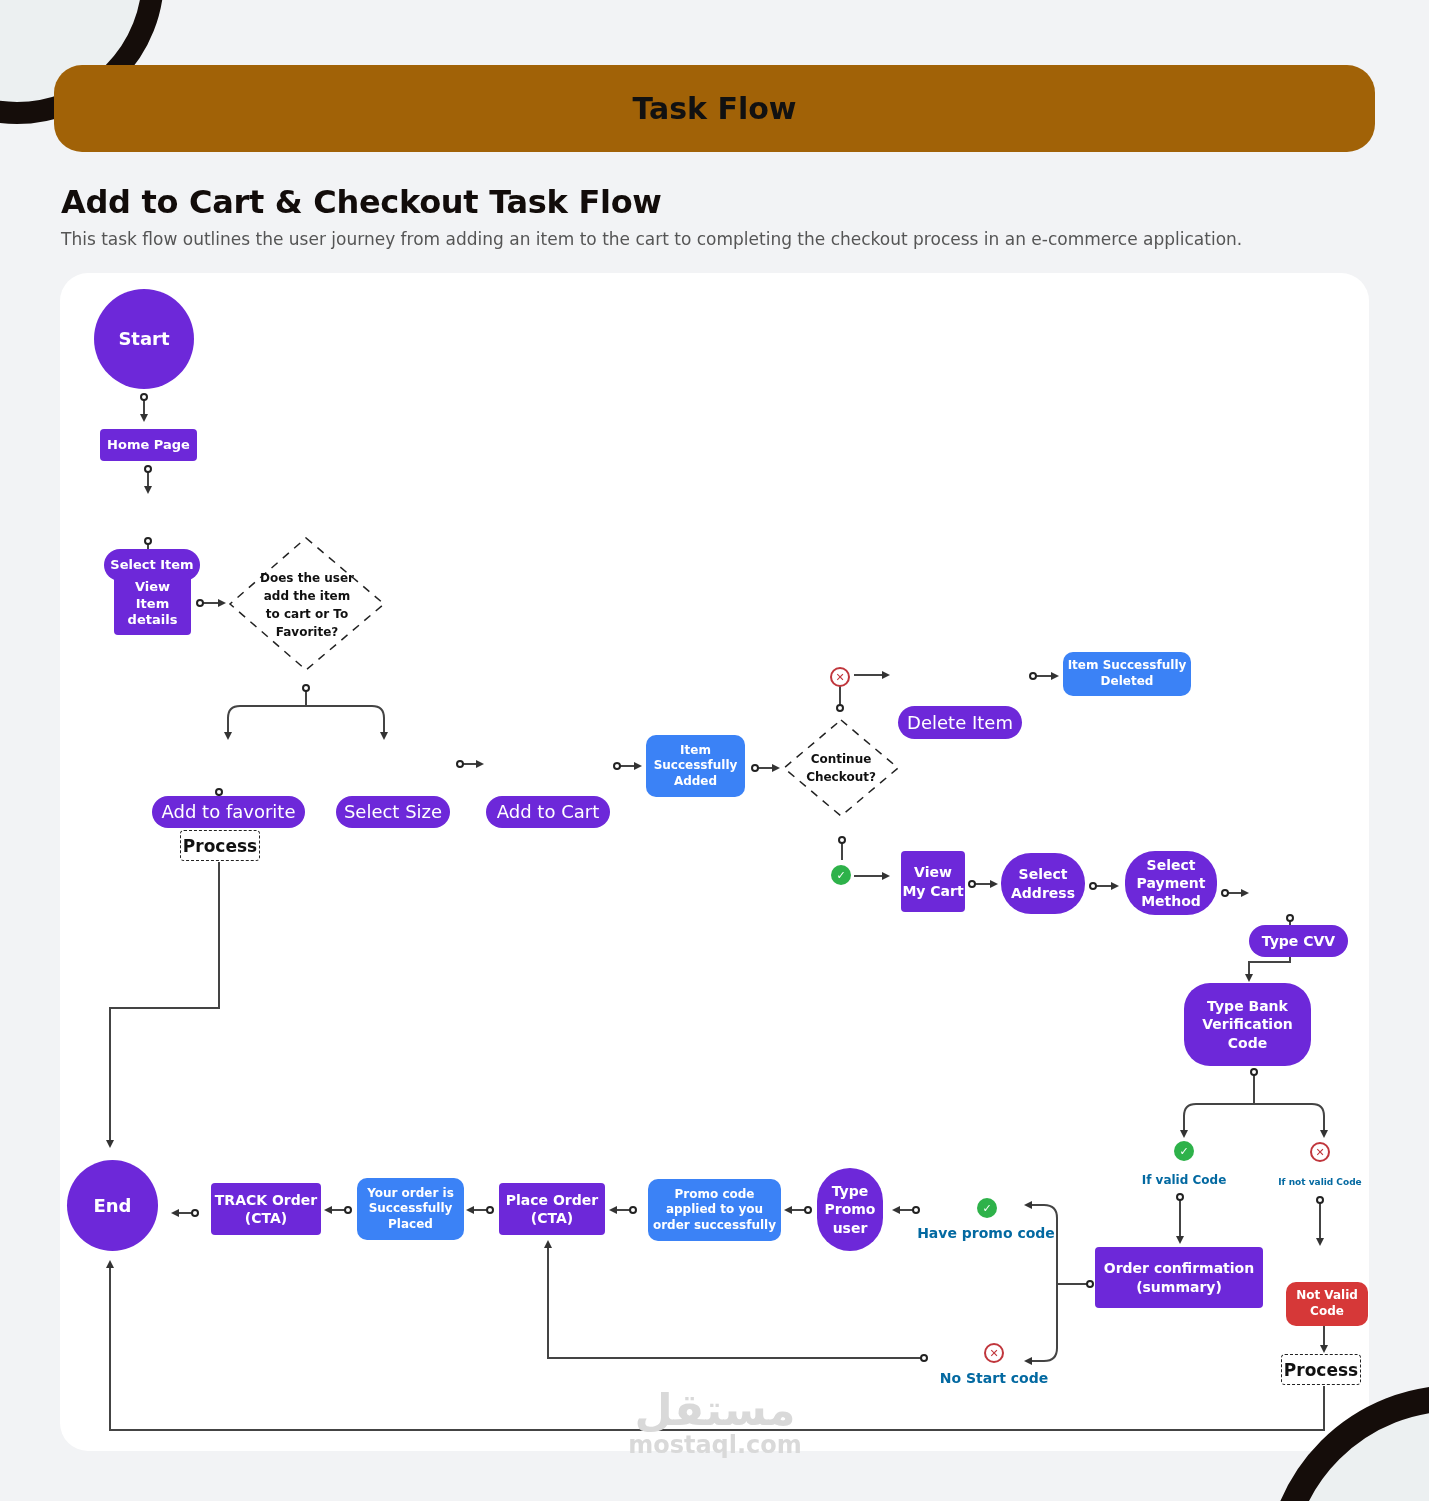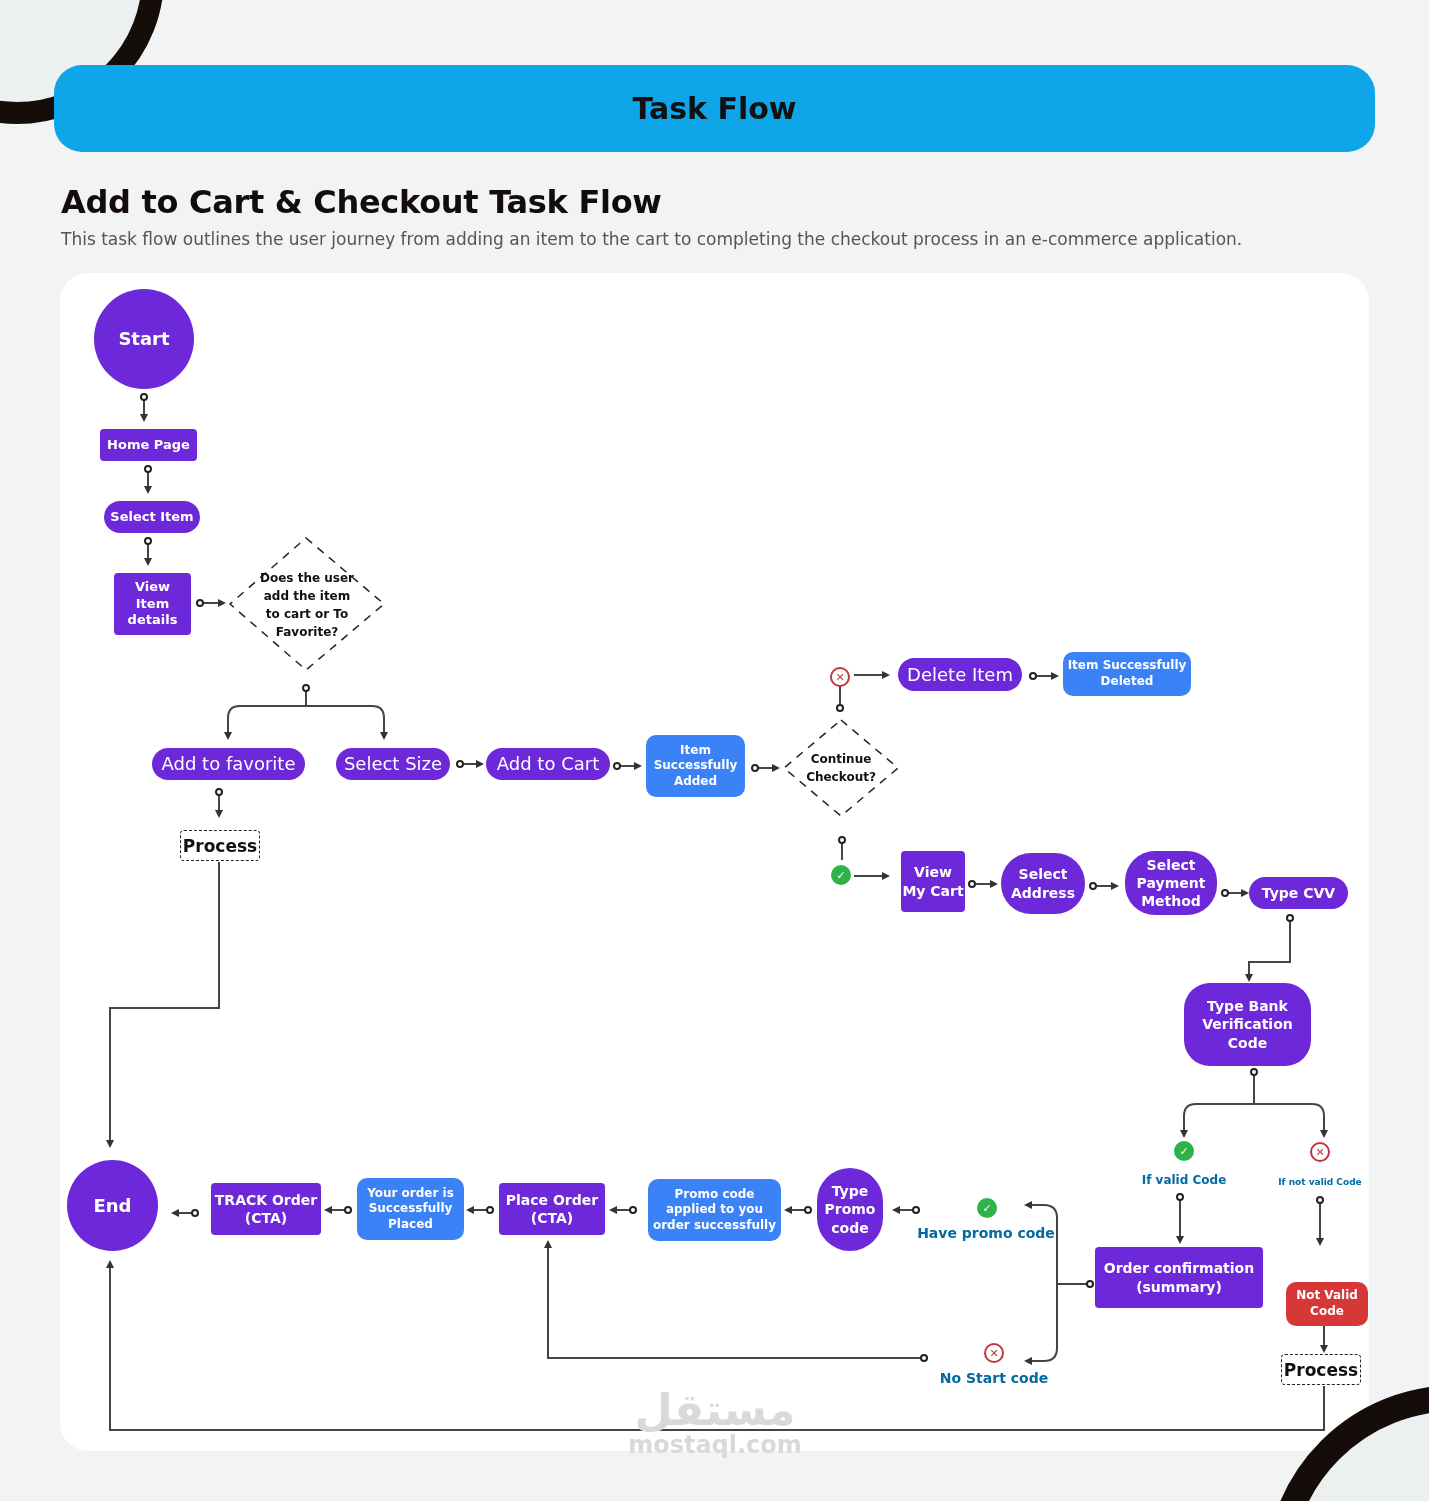--- a/index.html
+++ b/index.html
@@ -12,21 +12,21 @@
   .deco-ring-tl {
     position: absolute; left: -130px; top: -170px; width: 250px; height: 250px;
     border-radius: 50%; border: 22px solid #150d0a; background: #ecf0f1;
   }
   .deco-ring-br {
     position: absolute; left: 1265px; top: 1385px; width: 330px; height: 330px;
     border-radius: 50%; border: 26px solid #150d0a; background: #ecf0f1;
   }
   .title-card {
     position: absolute; left: 54px; top: 65px; width: 1321px; height: 87px;
-    background: #0ea5e9; border-radius: 28px;
+    background: #a16207; border-radius: 28px;
     display: flex; align-items: center; justify-content: center;
   }
   .title-card span { font-size: 30px; font-weight: bold; color: #111; }
   .section-title {
     position: absolute; left: 61px; top: 183px; font-size: 32px; font-weight: bold; color: #120c0a; letter-spacing: -0.3px;
   }
   .section-desc {
     position: absolute; left: 61px; top: 229px; font-size: 17px; color: #555; white-space: nowrap;
   }
   .canvas {
@@ -35,21 +35,21 @@
   }
   svg.wires { position: absolute; left: 0; top: 0; width: 1429px; height: 1501px; pointer-events: none; }
   .node {
     position: absolute; display: flex; align-items: center; justify-content: center;
     text-align: center; color: #fff; font-weight: bold; box-sizing: border-box; line-height: 1.3;
   }
   .black { background: #6d28d9; }
   .green { background: #3b82f6; }
   .red { background: #d63838; }
   .circle { border-radius: 50%; }
-  .pill { border-radius: 999px; }
+  .pill { border-radius: 999px; margin-top: 48px; }
   .rect { border-radius: 4px; }
   .round { border-radius: 10px; }
   .process {
     position: absolute; border: 1.5px dashed #222; border-radius: 4px; background: #fff;
     display: flex; align-items: center; justify-content: center; font-weight: bold; color: #111; font-size: 17px;
   }
   .diamond-text {
     position: absolute; text-align: center; font-weight: bold; color: #111; font-size: 12px; line-height: 1.5;
     display: flex; align-items: center; justify-content: center;
   }
@@ -251,21 +251,21 @@
 <div class="badge ok" style="left:977px;top:1198px;">
   <span>✓</span>
 </div>
 <div class="label" style="left:916px;top:1225px;width:140px;font-size:14px;">Have promo code</div>
 <div class="badge no" style="left:984px;top:1343px;">
   <span>✕</span>
 </div>
 <div class="label" style="left:929px;top:1370px;width:130px;font-size:14px;">No Start code</div>
 
 <div class="node black" style="left:817px;top:1168px;width:66px;height:83px;font-size:14px;border-radius:33px;">
-  <span>Type Promo code</span>
+  <span>Type Promo user</span>
 </div>
 <div class="node green round" style="left:648px;top:1179px;width:133px;height:62px;font-size:12px;">
   <span>Promo code applied to you order successfully</span>
 </div>
 <div class="node black rect" style="left:499px;top:1183px;width:106px;height:52px;font-size:14px;">
   <span>Place Order (CTA)</span>
 </div>
 <div class="node green round" style="left:357px;top:1178px;width:107px;height:62px;font-size:12px;">
   <span>Your order is Successfully Placed</span>
 </div>

